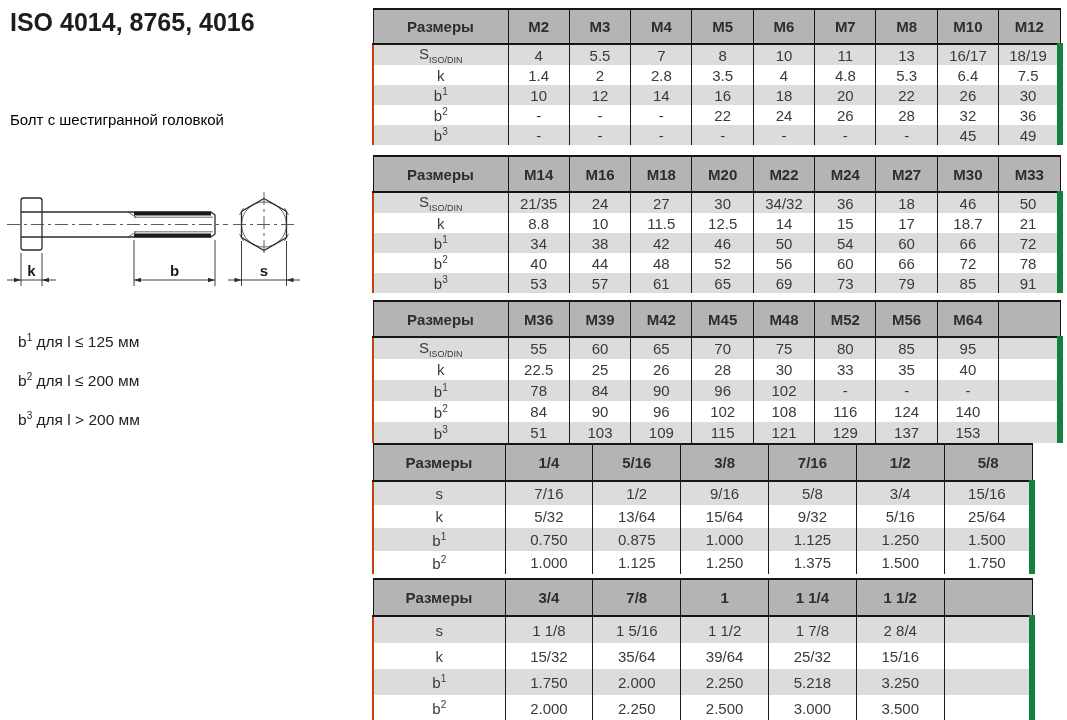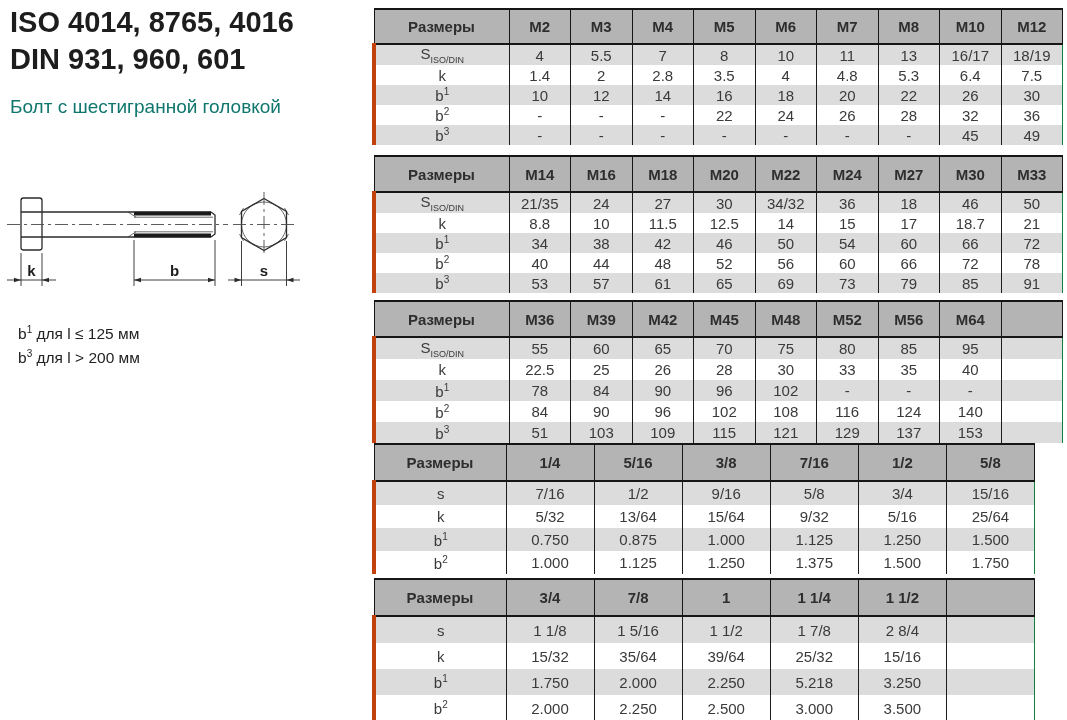--- a/index.html
+++ b/index.html
@@ -5,23 +5,23 @@
   html,body { margin:0; padding:0; background:#ffffff; }
   #page {
     position: relative;
     width: 1067px; height: 720px;
     background: #ffffff;
     font-family: "Liberation Sans", sans-serif;
     color: #2e2e2e;
     overflow: hidden;
   }
   
-  #title-block { position:absolute; left:10px; top:4px; font-weight:bold; font-size:29px; line-height:37px; letter-spacing:0px; color:#1d1d1d; }
-  #subtitle-block { position:absolute; left:10px; top:92px; font-size:19px; line-height:30px; color:#0f766e; }
-  #footnotes { position:absolute; left:18px; top:320px; font-size:15.5px; line-height:20px; color:#222; }
+  #title-block { position:absolute; left:10px; top:4px; font-weight:bold; font-size:25px; line-height:37px; letter-spacing:0px; color:#1d1d1d; }
+  #subtitle-block { position:absolute; left:10px; top:105px; font-size:15px; line-height:30px; color:#000000; }
+  #footnotes { position:absolute; left:18px; top:320px; font-size:15.5px; line-height:35px; color:#222; }
   #footnotes sup { font-size:10px; }
   
   #drawing { position:absolute; left:2px; top:180px; }
   .ln   { stroke:#2b2b2b; stroke-width:1.3; fill:none; }
   .thin { stroke:#2b2b2b; stroke-width:0.7; fill:none; }
   .thick{ stroke:#1b1b1b; stroke-width:3.6; fill:none; }
   .dash { stroke:#4a4a4a; stroke-width:0.9; fill:none; stroke-dasharray:13 4 3 4; }
   .dim  { stroke:#2b2b2b; stroke-width:0.9; fill:none; }
   .arrow{ fill:#2b2b2b; stroke:none; }
   .dimtext { font-family:"Liberation Sans",sans-serif; font-weight:bold; font-size:15px; fill:#1d1d1d; text-anchor:middle; }
@@ -41,34 +41,33 @@
     height: var(--hh);
     font-size:15px; font-weight:bold; color:#2e2e2e;
     text-align:center; padding:4px;
   }
   table.spec td {
     height: var(--rh);
     font-size:15px; color:#3a3a3a;
     text-align:center; vertical-align:middle; padding:0;
     border-left:1px solid #1c1c1c; border-right:1px solid #1c1c1c;
   }
-  table.spec td:first-child { border-left:4px solid #c2410c; }
-  table.spec td:last-child  { border-right:1px solid #15803d; }
+  table.spec td:first-child { border-left:2px solid #c2410c; }
+  table.spec td:last-child  { border-right:6px solid #15803d; }
   table.spec tr.alt td { background: var(--row-alt-bg,#dcdcdc); }
   table.spec sup { font-size:10px; }
   table.spec sub { font-size:9px; }
 </style>
 </head>
 <body>
 
 <div id="page">
 
   <div id="title-block">
     <div>ISO 4014, 8765, 4016</div>
-    <div>DIN 931, 960, 601</div>
   </div>
   <div id="subtitle-block">
     <div>Болт с шестигранной головкой</div>
   </div>
 
   <svg id="drawing" width="330" height="140" viewBox="0 0 330 140" xmlns="http://www.w3.org/2000/svg">
 
     <g>
       <path class="ln" d="M21.5 18 H37.5 Q40 18 40 20.5 V67.5 Q40 70 37.5 70 H21.5 Q19 70 19 67.5 V20.5 Q19 18 21.5 18 Z"></path>
       <path class="ln" d="M19 32 H40 M19 57 H40"></path>
@@ -108,20 +107,21 @@
         <path class="dim" d="M226 100 H239.5 M284.5 100 H298 M239.5 100 H284.5"></path>
         <polygon class="arrow" points="239.5,100 232.5,97.8 232.5,102.2"></polygon>
         <polygon class="arrow" points="284.5,100 291.5,97.8 291.5,102.2"></polygon>
         <text class="dimtext" x="262" y="96">s</text>
       </g>
     </g>
   </svg>
 
   <div id="footnotes">
       <div>b<sup>1</sup> для l ≤ 125 мм</div>
+      <div>b<sup>2</sup> для l ≤ 200 мм</div>
       <div>b<sup>3</sup> для l &gt; 200 мм</div>
     </div>
 
   <div id="t1" class="tblwrap">
     <table class="spec">
         <colgroup>
           <col style="width:135px">
           <col>
           <col>
           <col>

